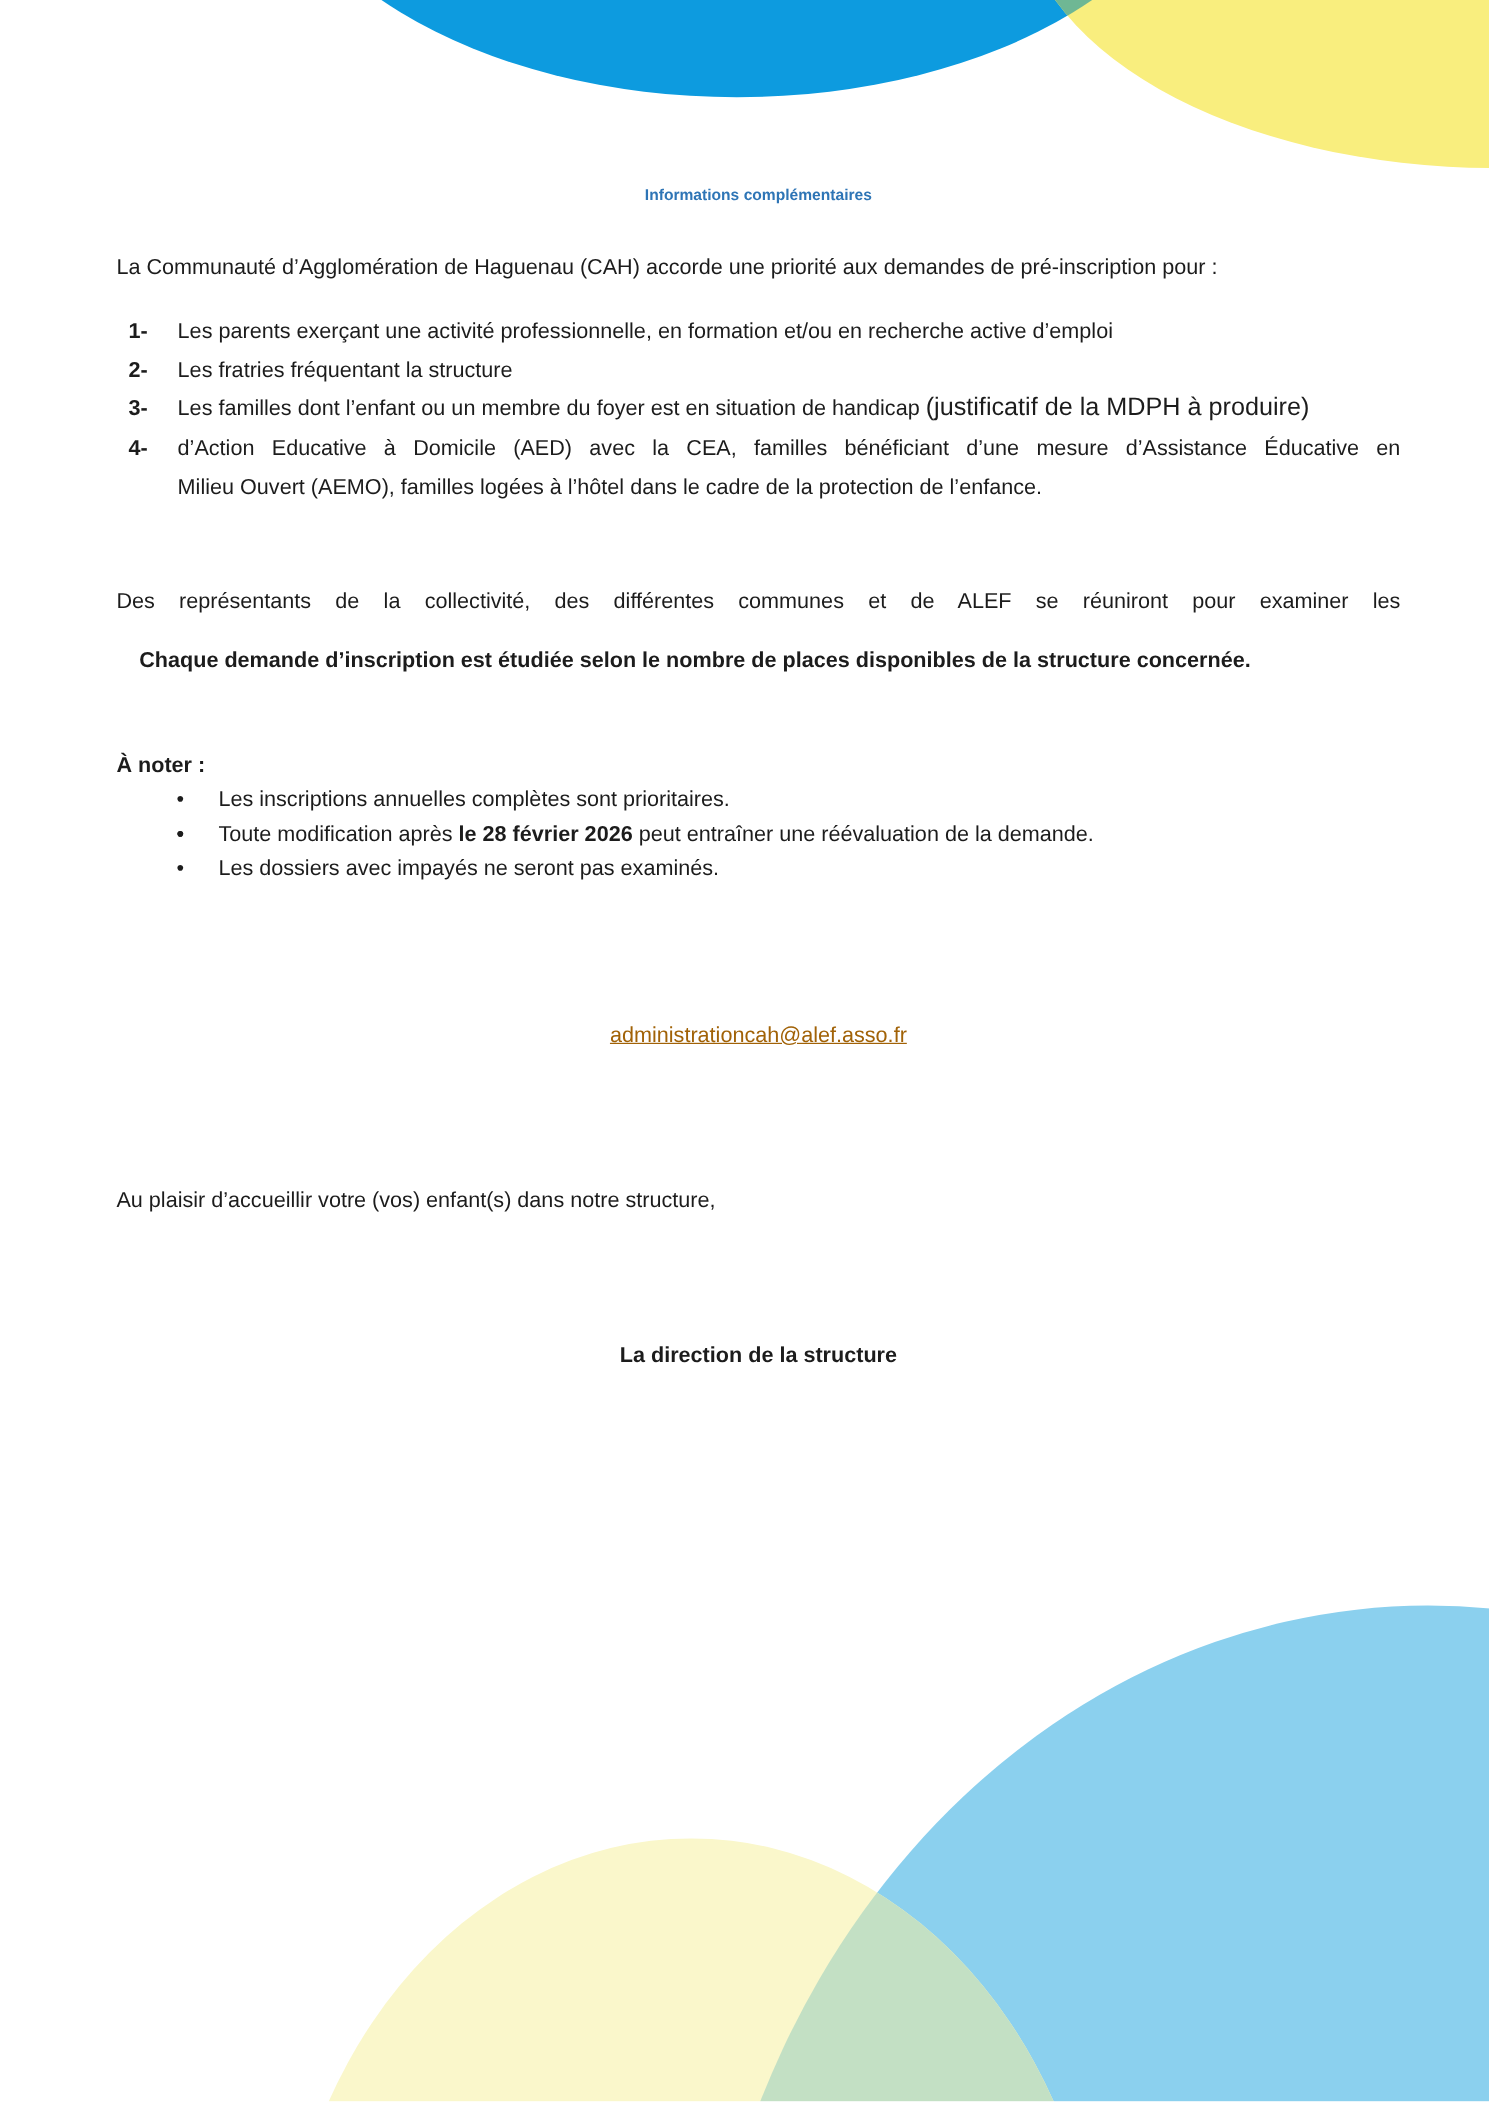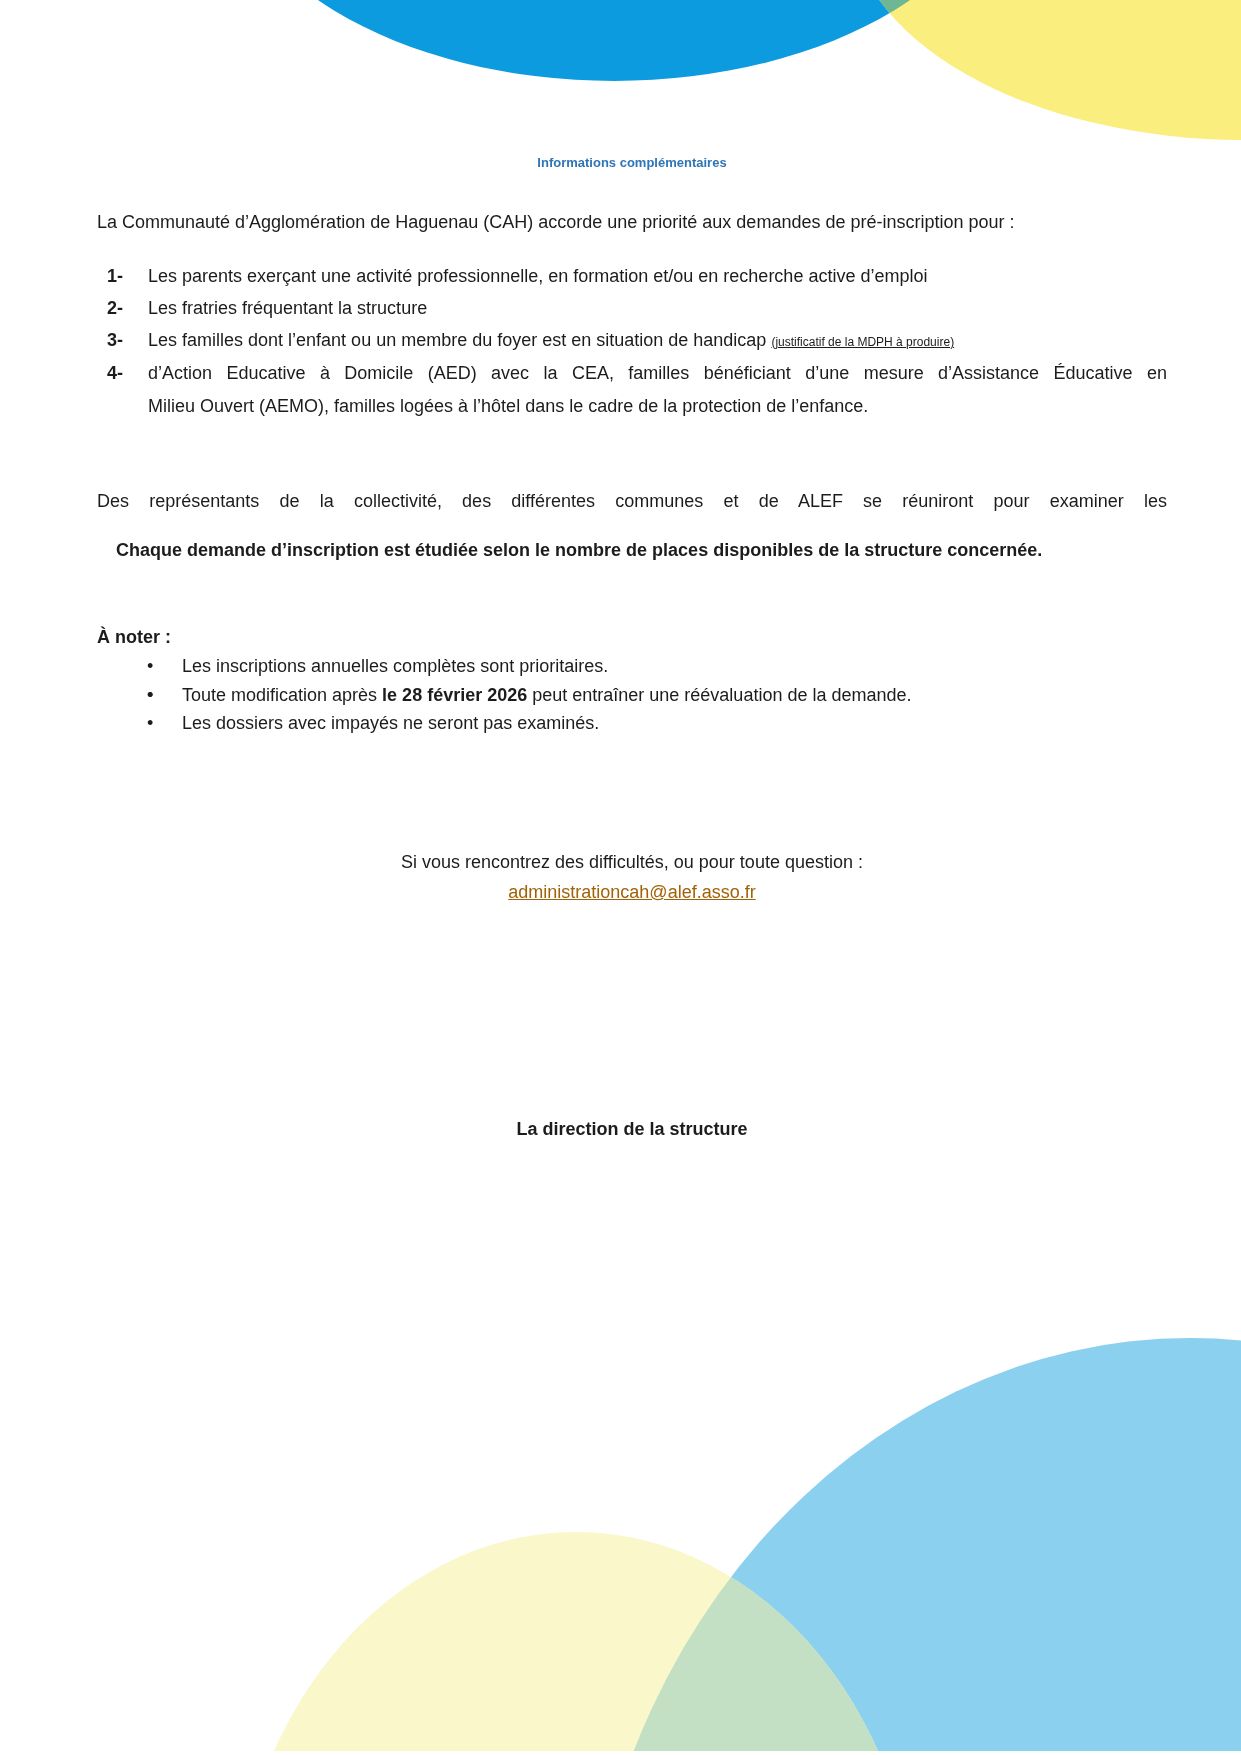--- a/index.html
+++ b/index.html
@@ -21,21 +21,21 @@
     text-align:center;
     font-weight:bold;font-size:13px;
     color:#2e75b6;line-height:26px;
   }
   .intro{top:209px;left:97px;width:1070px;line-height:26px;}
   .pitem{left:107px;line-height:26px;}
   .pitem .num{font-weight:bold;display:inline-block;width:41px;}
   .pitem-1{top:263px;}
   .pitem-2{top:295px;}
   .pitem-3{top:327px;}
-  .note-small{font-size:12px;text-decoration:underline;}
+  .note-small{font-size:21px;}
   .pitem-4{top:357px;}
   .pitem-4 .num{position:absolute;left:0;top:3px;}
   .pitem-4{width:1060px;}
   .pitem-4 .lines{margin-left:41px;width:1019px;line-height:33px;}
   .jline{text-align:justify;text-align-last:justify;}
   .committee{top:487px;left:97px;width:1070px;line-height:28px;}
   .bold-notice{top:537px;left:97px;width:1070px;font-weight:bold;line-height:26px;margin-left:19px;}
   .notes-heading{top:624px;left:97px;font-weight:bold;line-height:26px;}
   .notes-list{top:652px;left:97px;width:1070px;margin:0;padding:0;list-style:none;}
   .notes-list li{position:relative;line-height:28.5px;padding-left:85px;}
@@ -113,20 +113,20 @@
       <span class="bullet">•</span>
       <span>Toute modification après </span><b>le 28 février 2026</b><span> peut entraîner une réévaluation de la demande.</span>
     </li>
     <li>
       <span class="bullet">•</span>
       <span>Les dossiers avec impayés ne seront pas examinés.</span>
     </li>
   </ul>
 
   <div class="abs contact">
-    <div>Si vous rencontrez des difficultés, ou pour toute question :</div>
     <div><a class="email-link">administrationcah@alef.asso.fr</a></div>
   </div>
 
+  <div class="abs closing">Au plaisir d’accueillir votre (vos) enfant(s) dans notre structure,</div>
 
   <div class="abs signature">La direction de la structure</div>
 
 </div>
 
 </body></html>

